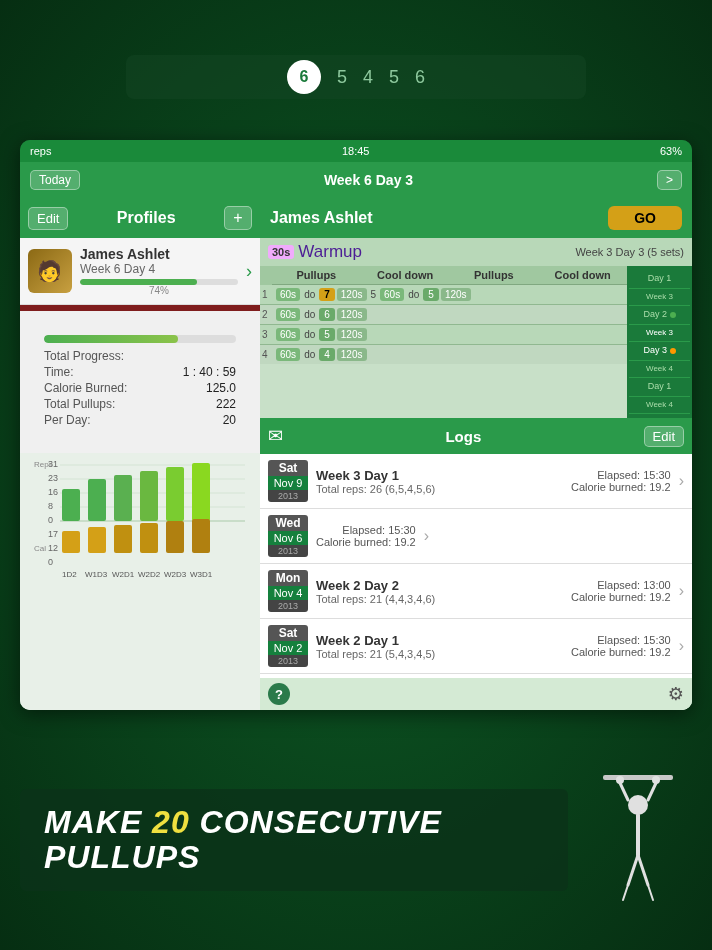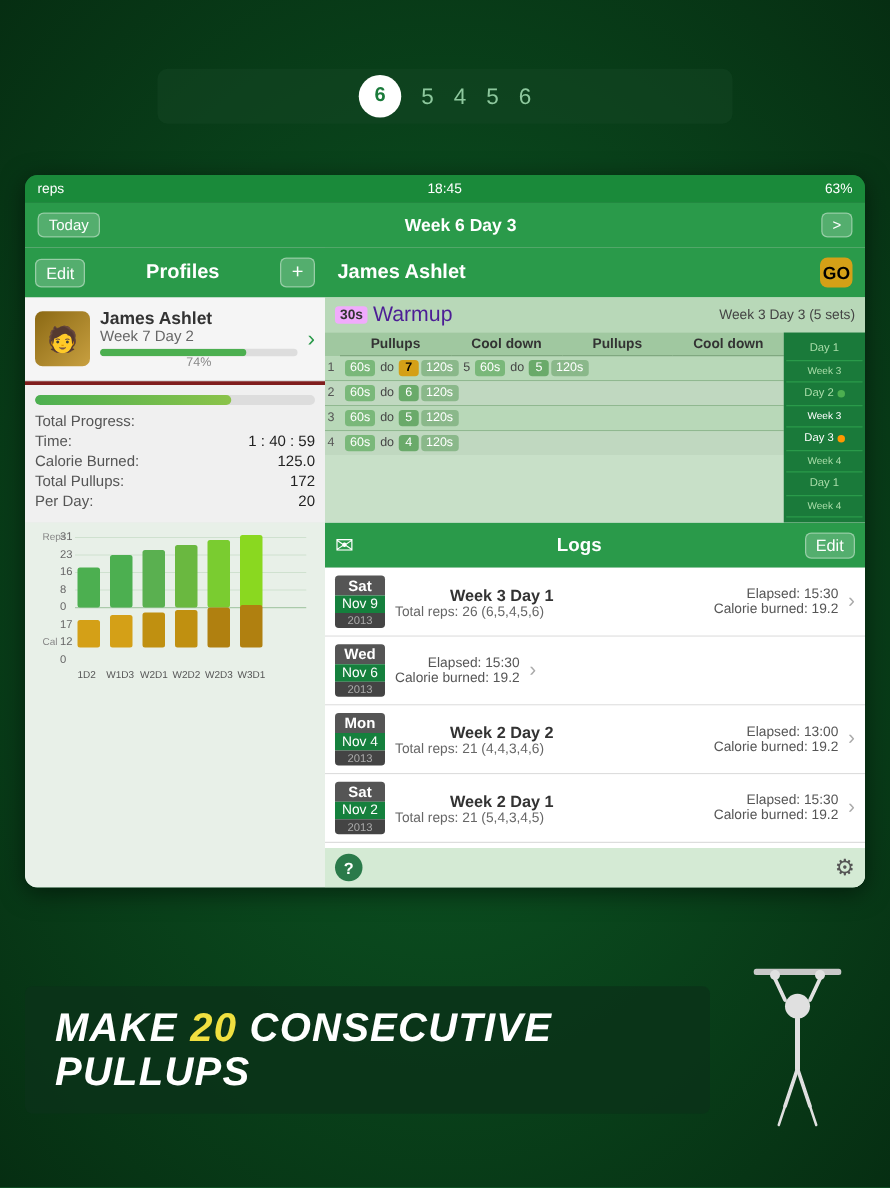--- a/index.html
+++ b/index.html
@@ -143,23 +143,23 @@
       color: #888;
       text-align: center;
     }
     .profile-arrow {
       color: #2a9a4a;
       font-size: 18px;
     }
 
     
     .stats-section {
-      padding: 8px;
+      padding: 24px;
       background: #f0f0f0;
-      border-top: 3px solid #7f1d1d;
+      border-top: 6px solid #7f1d1d;
     }
     .stat-row {
       display: flex;
       justify-content: space-between;
       font-size: 12px;
       margin-bottom: 2px;
       color: #333;
     }
     .stat-label { color: #555; }
     .stat-value { color: #222; font-weight: 500; }
@@ -206,21 +206,21 @@
       font-size: 16px;
       font-weight: 600;
     }
     .go-btn {
       background: #d4a017;
       border: none;
       border-radius: 6px;
       color: #000;
       font-size: 14px;
       font-weight: bold;
-      padding: 4px 2px;
+      padding: 4px 26px;
       cursor: pointer;
     }
 
     
     .workout-table {
       background: #c8e0c8;
       flex-shrink: 0;
     }
     .workout-header-row {
       display: flex;
@@ -311,21 +311,20 @@
       padding: 1px;
       border-radius: 0 0 3px 3px;
     }
     .log-info {
       flex: 1;
     }
     .log-title {
       font-size: 13px;
       font-weight: 600;
       color: #333;
-      margin-left: 44px;
     }
     .log-reps {
       font-size: 11px;
       color: #666;
     }
     .log-meta {
       font-size: 11px;
       color: #555;
       text-align: right;
     }
@@ -472,21 +471,21 @@
       <div class="profiles-header">
         <button class="profiles-edit-btn">Edit</button>
         <span class="profiles-title">Profiles</span>
         <button class="profiles-add-btn">+</button>
       </div>
 
       <div class="profile-item">
         <div class="profile-avatar">🧑</div>
         <div class="profile-info">
           <div class="profile-name">James Ashlet</div>
-          <div class="profile-week">Week 7 Day 2</div>
+          <div class="profile-week">Week 6 Day 4</div>
           <div class="profile-progress-bar">
             <div class="profile-progress-fill" style="width:74%;"></div>
           </div>
           <div class="profile-pct">74%</div>
         </div>
         <span class="profile-arrow">›</span>
       </div>
 
       <div class="stats-section">
         <div class="progress-bar-green">
@@ -499,21 +498,21 @@
         <div class="stat-row">
           <span class="stat-label">Time:</span>
           <span class="stat-value">1 : 40 : 59</span>
         </div>
         <div class="stat-row">
           <span class="stat-label">Calorie Burned:</span>
           <span class="stat-value">125.0</span>
         </div>
         <div class="stat-row">
           <span class="stat-label">Total Pullups:</span>
-          <span class="stat-value">172</span>
+          <span class="stat-value">222</span>
         </div>
         <div class="stat-row">
           <span class="stat-label">Per Day:</span>
           <span class="stat-value">20</span>
         </div>
       </div>
 
       <div class="chart-area">
         <svg width="100%" height="130" viewBox="0 0 220 130">
 

